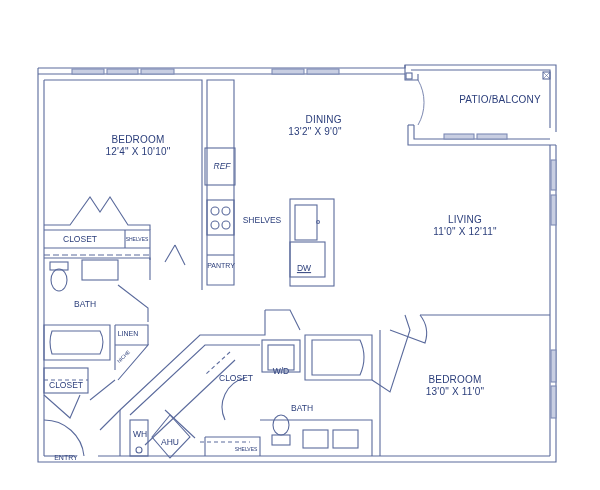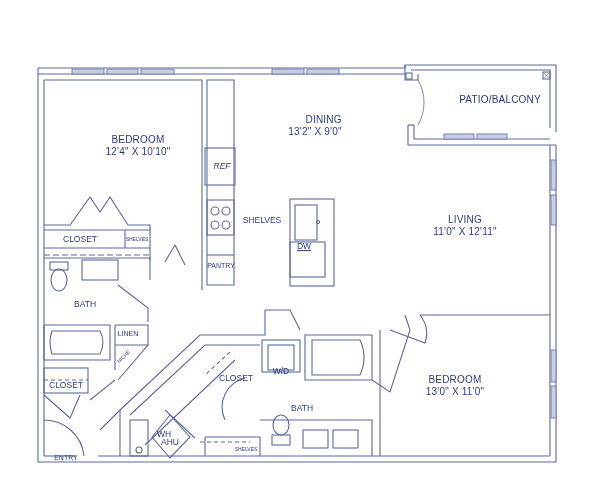--- a/index.html
+++ b/index.html
@@ -151,26 +151,26 @@
   <div>11'0" X 12'11"</div>
 </div>
 <div class="lbl md" style="left:455px;top:385px;">
   <div>BEDROOM</div>
   <div>13'0" X 11'0"</div>
 </div>
 
 <div class="lbl sm" style="left:222px;top:167px;font-style:italic;">REF</div>
 <div class="lbl sm" style="left:262px;top:221px;">SHELVES</div>
 <div class="lbl" style="left:221px;top:266px;font-size:7px;">PANTRY</div>
-<div class="lbl sm" style="left:304px;top:247px;text-decoration:underline;">DW</div>
+<div class="lbl sm" style="left:304px;top:269px;text-decoration:underline;">DW</div>
 <div class="lbl sm" style="left:80px;top:240px;">CLOSET</div>
 <div class="lbl xs" style="left:137px;top:240px;">SHELVES</div>
 <div class="lbl sm" style="left:85px;top:305px;">BATH</div>
 <div class="lbl" style="left:128px;top:334px;font-size:7px;">LINEN</div>
 <div class="lbl xs vert" style="left:124px;top:357px;">NICHE</div>
 <div class="lbl sm" style="left:66px;top:386px;">CLOSET</div>
 <div class="lbl" style="left:66px;top:458px;font-size:7px;">ENTRY</div>
-<div class="lbl sm" style="left:140px;top:435px;margin-left:24px;">WH</div>
+<div class="lbl sm" style="left:140px;top:435px;">WH</div>
 <div class="lbl sm" style="left:170px;top:435px;margin-top:8px;">AHU</div>
 <div class="lbl sm" style="left:281px;top:372px;">W/D</div>
 <div class="lbl sm" style="left:236px;top:379px;">CLOSET</div>
 <div class="lbl sm" style="left:302px;top:409px;">BATH</div>
 <div class="lbl xs" style="left:246px;top:450px;">SHELVES</div>
 
 </body></html>

